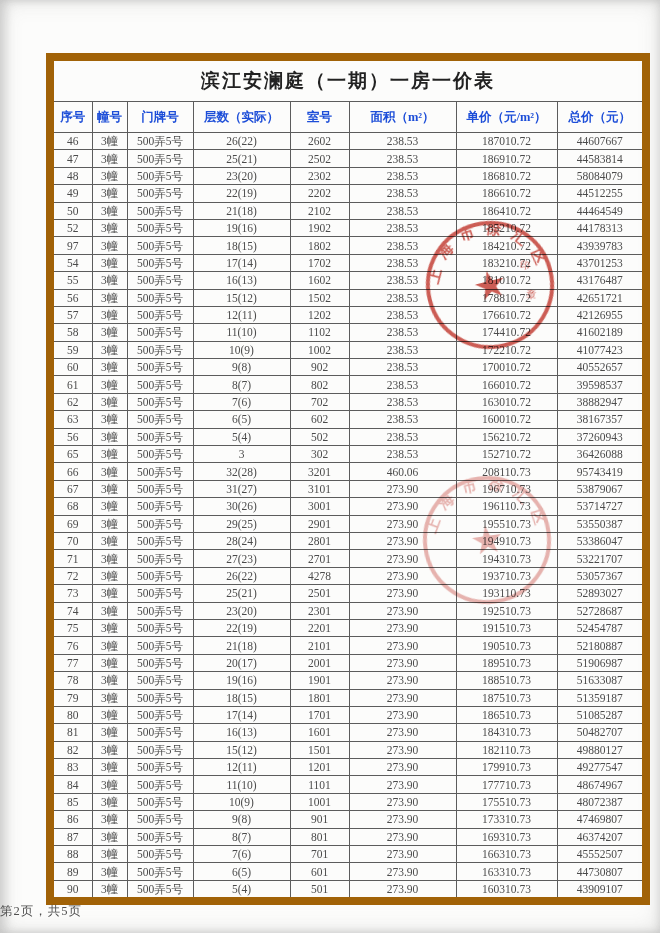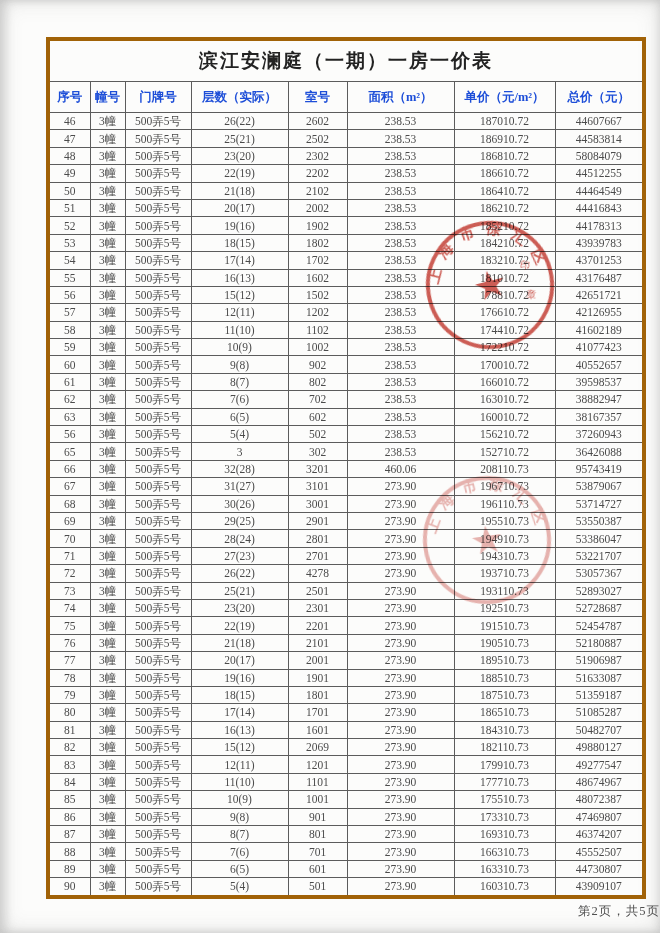--- a/index.html
+++ b/index.html
@@ -15,34 +15,34 @@
   .sheet-table{
     position:absolute;left:46px;top:37px;width:596px;
     border-collapse:collapse;table-layout:fixed;
     color:#454545;
   }
   .sheet-table td,.sheet-table th{
     border:1px solid #5c5c5c;
     text-align:center;vertical-align:middle;
     padding:0;overflow:hidden;white-space:nowrap;
   }
-  .sheet-table{border:4px solid #a16207;}
+  .sheet-table{border:8px solid #a16207;margin-top:16px;}
   .title-cell{
     height:40px;font-size:19px;font-weight:bold;color:#222;
     letter-spacing:2px;
   }
   .head-cell{
     height:30px;font-size:12.5px;font-weight:bold;color:#1d4ed8;
   }
   tr[data-name="table-row"] td{
     height:16.4px;font-size:11.5px;line-height:16px;color:#4b4b4b;
   }
   .footer-line{
     position:absolute;left:0;top:903px;width:660px;
-    text-align:right;font-size:12.5px;color:#4f4f4f;letter-spacing:1px;
+    text-align:left;font-size:12.5px;color:#4f4f4f;letter-spacing:1px;
   }
   .stamp{
     position:absolute;pointer-events:none;mix-blend-mode:multiply;
     filter:blur(.4px);
   }
   .stamp-1{left:419px;top:214px;opacity:.82;transform:rotate(-14deg);}
   .stamp-2{left:416px;top:469px;opacity:.38;transform:rotate(-8deg);}
 </style>
 </head>
 <body>
@@ -120,41 +120,31 @@
           <td data-name="cell">50</td>
           <td data-name="cell">3幢</td>
           <td data-name="cell">500弄5号</td>
           <td data-name="cell">21(18)</td>
           <td data-name="cell">2102</td>
           <td data-name="cell">238.53</td>
           <td data-name="cell">186410.72</td>
           <td data-name="cell">44464549</td>
         </tr>
         <tr data-name="table-row">
-          <td data-name="cell">51</td>
-          <td data-name="cell">3幢</td>
-          <td data-name="cell">500弄5号</td>
-          <td data-name="cell">20(17)</td>
-          <td data-name="cell">2002</td>
-          <td data-name="cell">238.53</td>
-          <td data-name="cell">186210.72</td>
-          <td data-name="cell">44416843</td>
-        </tr>
-        <tr data-name="table-row">
           <td data-name="cell">52</td>
           <td data-name="cell">3幢</td>
           <td data-name="cell">500弄5号</td>
           <td data-name="cell">19(16)</td>
           <td data-name="cell">1902</td>
           <td data-name="cell">238.53</td>
           <td data-name="cell">185210.72</td>
           <td data-name="cell">44178313</td>
         </tr>
         <tr data-name="table-row">
-          <td data-name="cell">53</td>
+          <td data-name="cell">97</td>
           <td data-name="cell">3幢</td>
           <td data-name="cell">500弄5号</td>
           <td data-name="cell">18(15)</td>
           <td data-name="cell">1802</td>
           <td data-name="cell">238.53</td>
           <td data-name="cell">184210.72</td>
           <td data-name="cell">43939783</td>
         </tr>
         <tr data-name="table-row">
           <td data-name="cell">54</td>
@@ -434,21 +424,21 @@
           <td data-name="cell">1601</td>
           <td data-name="cell">273.90</td>
           <td data-name="cell">184310.73</td>
           <td data-name="cell">50482707</td>
         </tr>
         <tr data-name="table-row">
           <td data-name="cell">82</td>
           <td data-name="cell">3幢</td>
           <td data-name="cell">500弄5号</td>
           <td data-name="cell">15(12)</td>
-          <td data-name="cell">2069</td>
+          <td data-name="cell">1501</td>
           <td data-name="cell">273.90</td>
           <td data-name="cell">182110.73</td>
           <td data-name="cell">49880127</td>
         </tr>
         <tr data-name="table-row">
           <td data-name="cell">83</td>
           <td data-name="cell">3幢</td>
           <td data-name="cell">500弄5号</td>
           <td data-name="cell">12(11)</td>
           <td data-name="cell">1201</td>

